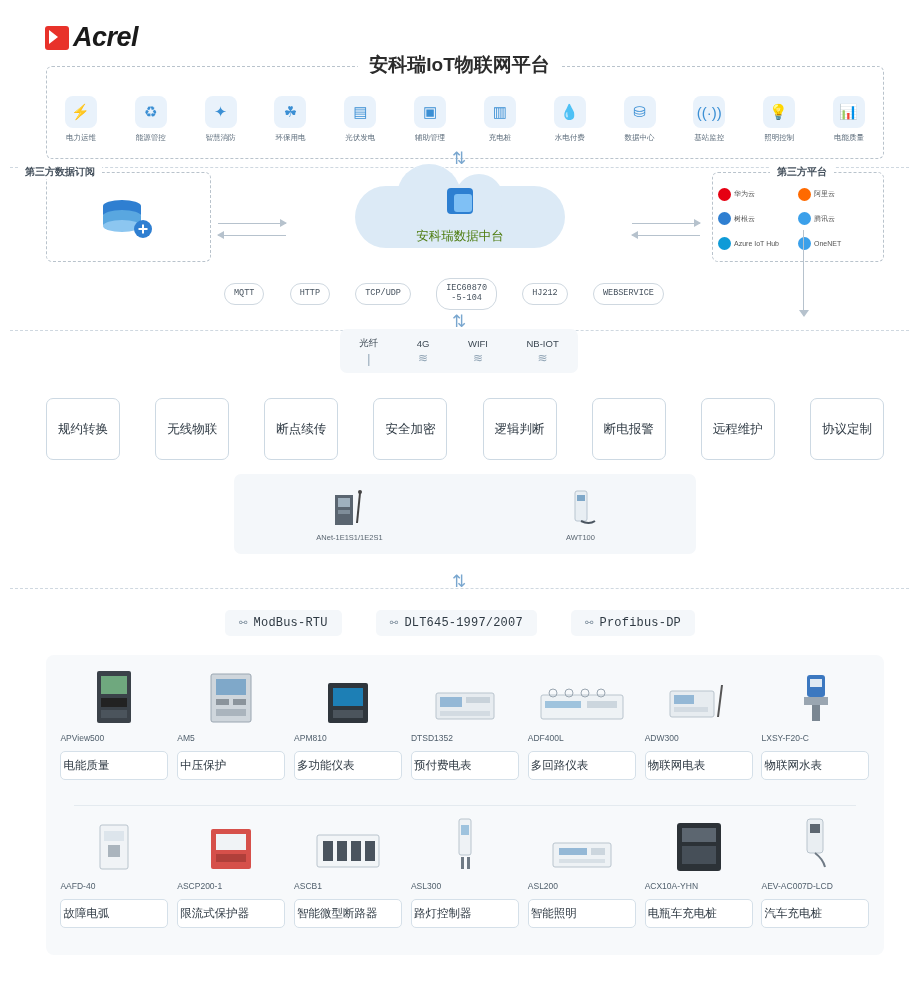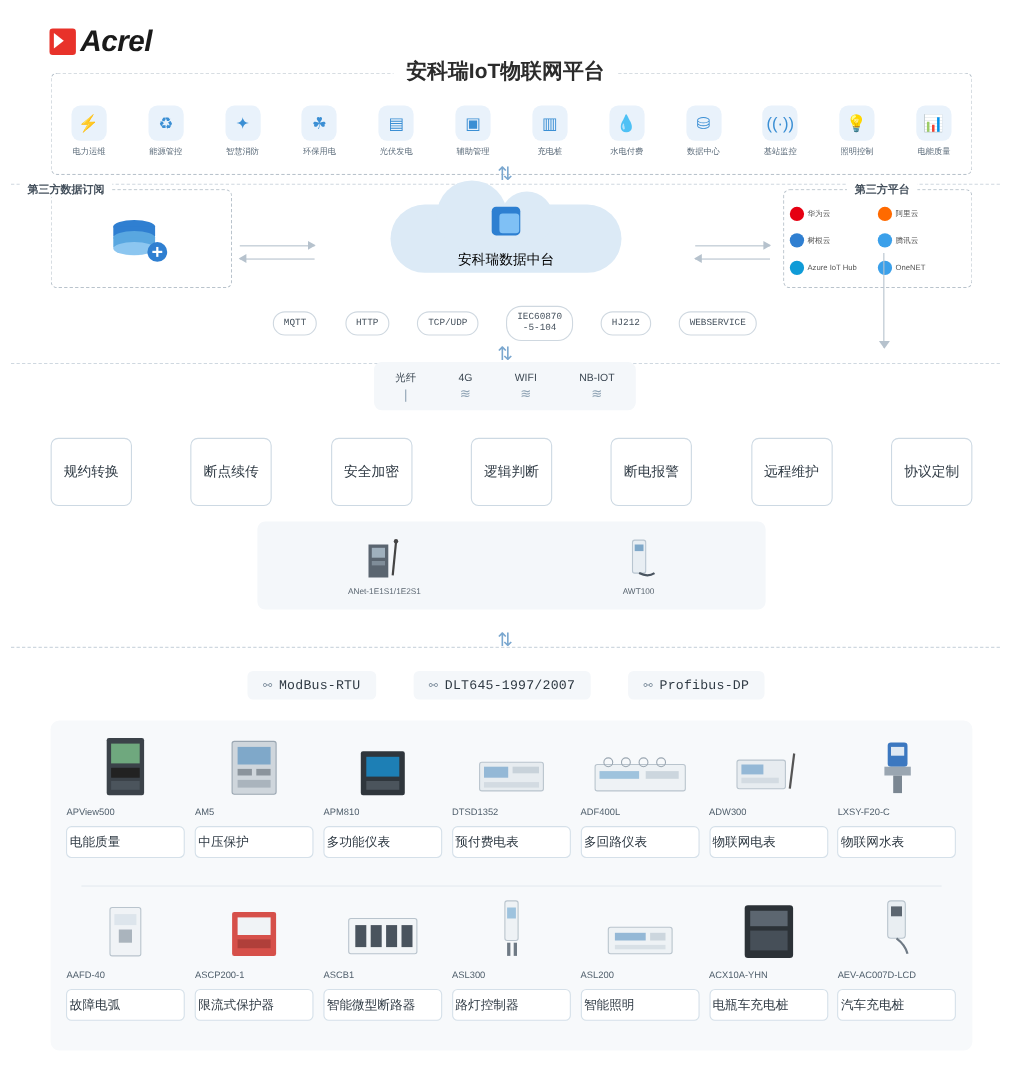--- a/index.html
+++ b/index.html
@@ -102,37 +102,37 @@
   .cloud-core .cube {
     position: absolute; left: 6px; top: 4px; width: 26px; height: 26px;
     background: #2d7fd1; border-radius: 4px;
   }
   .cloud-core .cube2 {
     position: absolute; left: 13px; top: 10px; width: 18px; height: 18px;
     background: #7fc0f5; border-radius: 3px;
   }
   .cloud-label {
     position: absolute; left: 0; top: 50px; width: 210px; text-align: center;
-    font-size: 12.5px; color: #000000; z-index: 3;
+    font-size: 12.5px; color: #4d7c0f; z-index: 3;
   }
   .arrow-h {
     position: absolute; height: 10px; color: #9aa8b5;
   }
   .arrow-line { position: absolute; top: 5px; height: 1px; background: #b6c2cd; width: 100%; }
   .arrow-head-r {
     position: absolute; right: -1px; top: 1px; width: 0; height: 0;
     border-left: 7px solid #b6c2cd; border-top: 4px solid transparent; border-bottom: 4px solid transparent;
   }
   .arrow-head-l {
     position: absolute; left: -1px; top: 1px; width: 0; height: 0;
     border-right: 7px solid #b6c2cd; border-top: 4px solid transparent; border-bottom: 4px solid transparent;
   }
 
   .proto-row {
-    position: absolute; left: 248px; top: 278px; width: 440px;
+    position: absolute; left: 224px; top: 278px; width: 440px;
     display: flex; justify-content: space-between; align-items: center;
   }
   .proto-pill {
     border: 1px solid #cfd8e0; border-radius: 14px; padding: 5px 9px;
     font-size: 8.5px; color: #46525e; background: #fff; text-align: center;
     font-family: "Liberation Mono", monospace; line-height: 1.15; white-space: pre-line;
   }
 
   
   .right-v-arrow {
@@ -379,20 +379,24 @@
       <span class="sym">≋</span>
     </div>
   </div>
 
   <div class="feature-row">
     <div class="feature-card">
       <span>规约</span>
       <span>转换</span>
     </div>
     <div class="feature-card">
+      <span>无线</span>
+      <span>物联</span>
+    </div>
+    <div class="feature-card">
       <span>断点</span>
       <span>续传</span>
     </div>
     <div class="feature-card">
       <span>安全</span>
       <span>加密</span>
     </div>
     <div class="feature-card">
       <span>逻辑</span>
       <span>判断</span>

